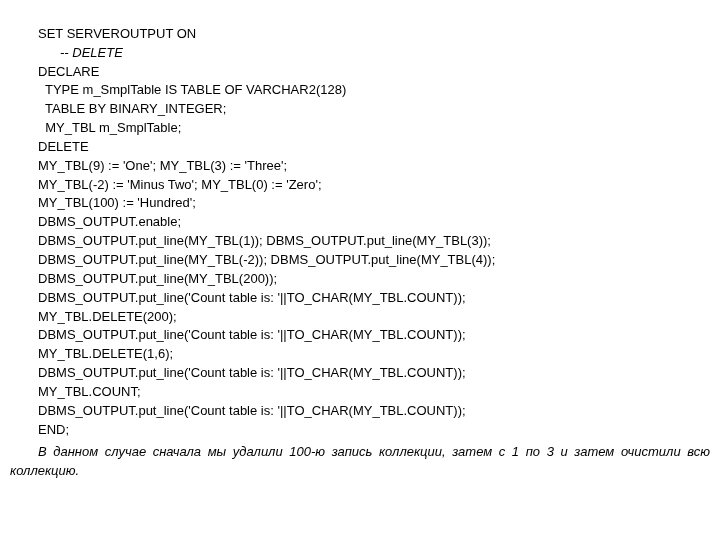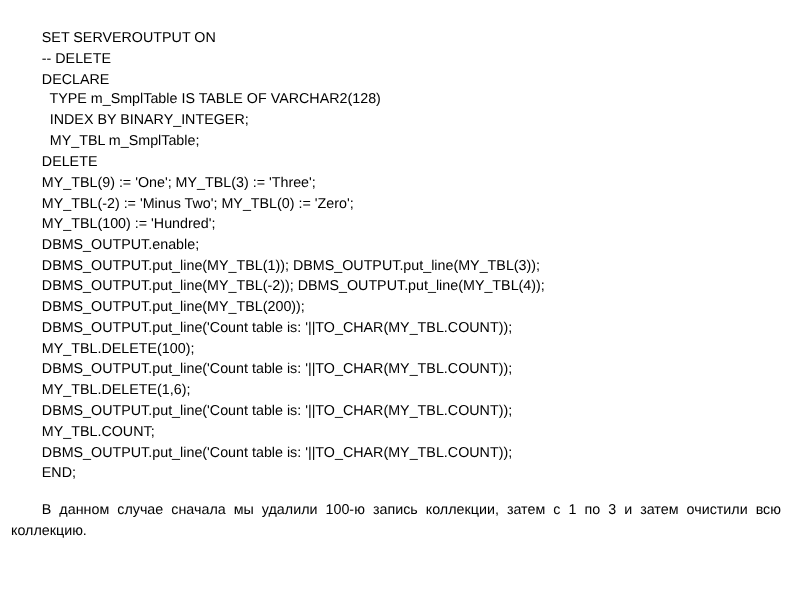--- a/index.html
+++ b/index.html
@@ -16,53 +16,56 @@
     overflow: hidden;
   }
   .page {
     padding: 6px 10px 6px 38px;
   }
   .code-block {
     white-space: pre;
     font-family: "Segoe UI", Arial, sans-serif;
   }
   .italic {
+    font-style: italic;
+    margin-left: 22px;
   }
   .para {
     text-align: justify;
-    margin-top: 15px;
+    margin-top: 4px;
     margin-left: -28px;
+    font-style: italic;
   }
   .para .first-run {
     display: inline-block;
     text-indent: 28px;
   }
 </style>
 </head>
 <body>
 
 <div class="page">
 
   <div class="code-block">
 <span>SET SERVEROUTPUT ON</span>
 <span class="italic">-- DELETE</span>
 <span>DECLARE</span>
 <span>  TYPE m_SmplTable IS TABLE OF VARCHAR2(128)</span>
-<span>  INDEX BY BINARY_INTEGER;</span>
+<span>  TABLE BY BINARY_INTEGER;</span>
 <span>  MY_TBL m_SmplTable;</span>
 <span>DELETE</span>
 <span>MY_TBL(9) := 'One'; MY_TBL(3) := 'Three';</span>
 <span>MY_TBL(-2) := 'Minus Two'; MY_TBL(0) := 'Zero';</span>
 <span>MY_TBL(100) := 'Hundred';</span>
 <span>DBMS_OUTPUT.enable;</span>
 <span>DBMS_OUTPUT.put_line(MY_TBL(1)); DBMS_OUTPUT.put_line(MY_TBL(3));</span>
 <span>DBMS_OUTPUT.put_line(MY_TBL(-2)); DBMS_OUTPUT.put_line(MY_TBL(4));</span>
 <span>DBMS_OUTPUT.put_line(MY_TBL(200));</span>
 <span>DBMS_OUTPUT.put_line('Count table is: '||TO_CHAR(MY_TBL.COUNT));</span>
-<span>MY_TBL.DELETE(100);</span>
+<span>MY_TBL.DELETE(200);</span>
 <span>DBMS_OUTPUT.put_line('Count table is: '||TO_CHAR(MY_TBL.COUNT));</span>
 <span>MY_TBL.DELETE(1,6);</span>
 <span>DBMS_OUTPUT.put_line('Count table is: '||TO_CHAR(MY_TBL.COUNT));</span>
 <span>MY_TBL.COUNT;</span>
 <span>DBMS_OUTPUT.put_line('Count table is: '||TO_CHAR(MY_TBL.COUNT));</span>
 <span>END;</span></div>
 
   <div class="para">
     <span class="first-run">В данном случае сначала мы удалили 100-ю запись коллекции, затем с 1 по 3 и затем очистили всю коллекцию.</span>
   </div>

